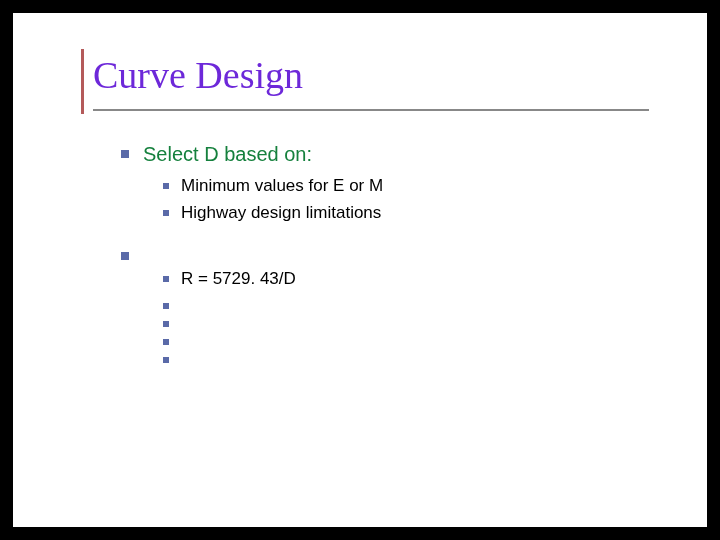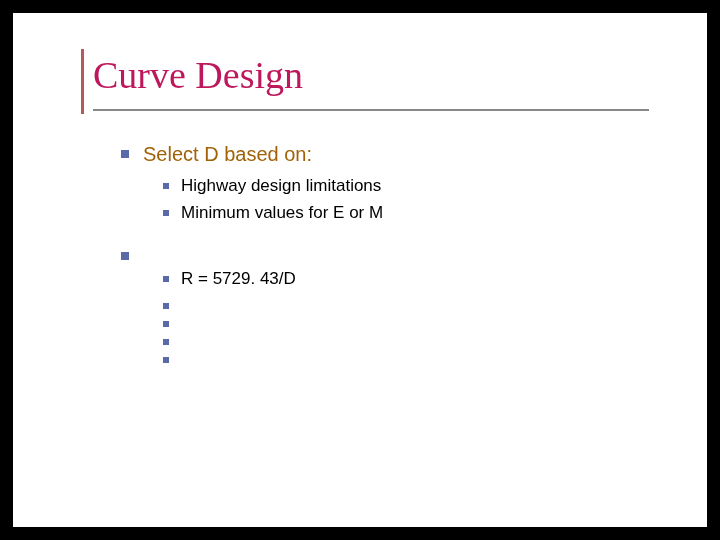--- a/index.html
+++ b/index.html
@@ -29,21 +29,21 @@
   }
   .title-wrap {
     position: absolute;
     left: 80px;
     top: 42px;
   }
   .title {
     font-family: "Times New Roman", Times, serif;
     font-size: 38px;
     font-weight: 400;
-    color: #be185d;
+    color: #6d28d9;
     margin: 0;
     line-height: 1.1;
   }
   .title-underline {
     position: absolute;
     left: 80px;
     top: 96px;
     width: 556px;
     height: 2px;
     background: #888;
@@ -63,21 +63,21 @@
     width: 8px;
     height: 8px;
     background: #5a6aa8;
     flex: 0 0 8px;
     margin-top: 9px;
     margin-right: 14px;
   }
   .l1 .txt {
     font-family: Verdana, Geneva, sans-serif;
     font-size: 20px;
-    color: #a16207;
+    color: #15803d;
     line-height: 1.3;
   }
   .l2-group {
     margin-left: 42px;
     margin-top: 6px;
     margin-bottom: 18px;
   }
   .l2 {
     display: flex;
     align-items: flex-start;
@@ -111,25 +111,25 @@
 
   <div class="body">
 
     <div class="l1">
       <span class="bullet"></span>
       <span class="txt">Select D based on:</span>
     </div>
     <div class="l2-group">
       <div class="l2">
         <span class="bullet"></span>
-        <span class="txt">Highway design limitations</span>
+        <span class="txt">Minimum values for E or M</span>
       </div>
       <div class="l2">
         <span class="bullet"></span>
-        <span class="txt">Minimum values for E or M</span>
+        <span class="txt">Highway design limitations</span>
       </div>
     </div>
 
     <div class="l1">
       <span class="bullet"></span>
     </div>
     <div class="l2-group">
       <div class="l2">
         <span class="bullet"></span>
         <span class="txt">R = 5729. 43/D</span>

